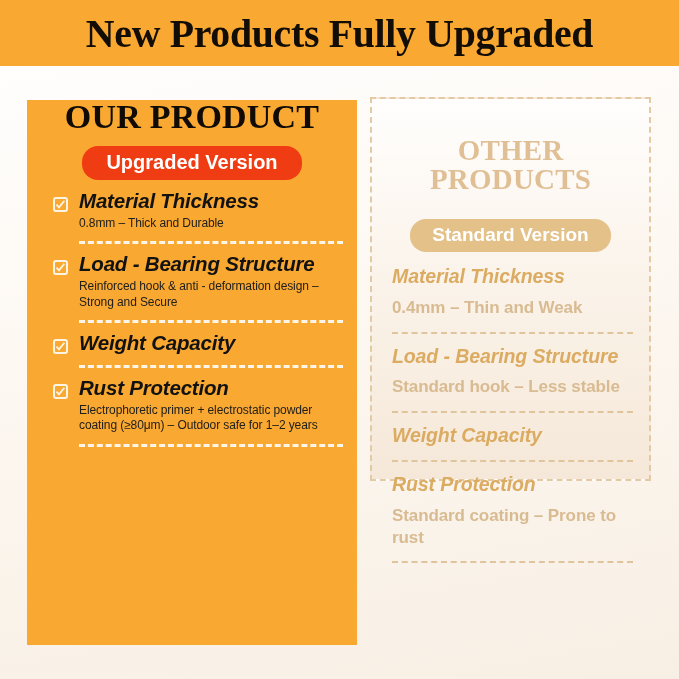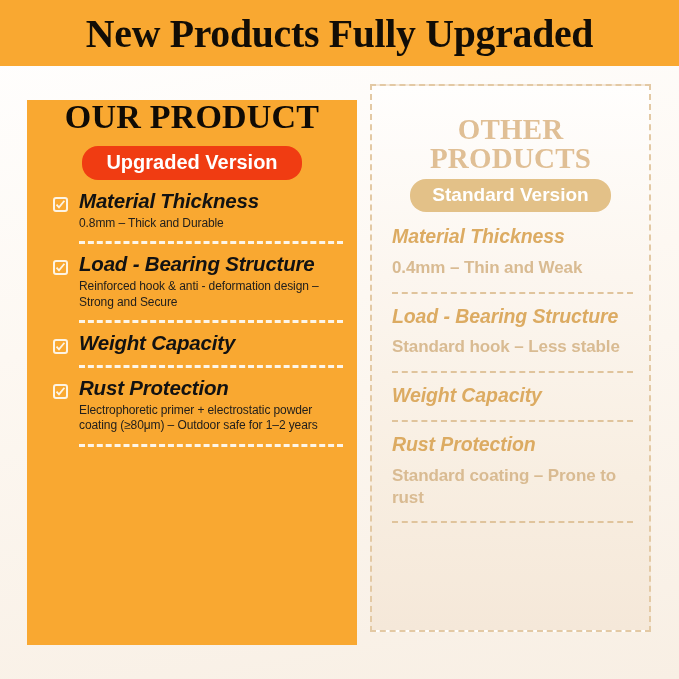--- a/index.html
+++ b/index.html
@@ -60,27 +60,27 @@
     width: 330px;
     height: 545px;
     background: #f9a831;
     box-sizing: border-box;
     padding: 0 12px 0 12px;
   }
 
   .panel-right {
     position: absolute;
     left: 370px;
-    top: 1px;
+    top: 14px;
     width: 281px;
-    height: 548px;
+    height: 384px;
     border: 2px dashed #e3c9a4;
     box-sizing: border-box;
     background: linear-gradient(180deg, #fffefd 0%, #fcf6ef 35%, #f8eee1 72%, #f5e8d9 100%);
-    padding: 4px 12px;
+    padding: 12px 12px;
   }
 
   
   .panel-heading {
     text-align: center;
     font-family: "Liberation Serif", serif;
     font-weight: bold;
     line-height: 1;
   }
   .panel-left .panel-heading {
@@ -111,21 +111,21 @@
     font-size: 20px;
     border-radius: 16px;
     padding: 5px 24px 6px 24px;
     margin-top: 12px;
   }
   .pill-standard {
     background: #e3c188;
     font-size: 19px;
     border-radius: 16px;
     padding: 5px 22px 6px 22px;
-    margin-top: 6px;
+    margin-top: 25px;
   }
 
   
   .features {
     margin-top: 10px;
   }
   .feature {
     display: flex;
     align-items: flex-start;
   }

